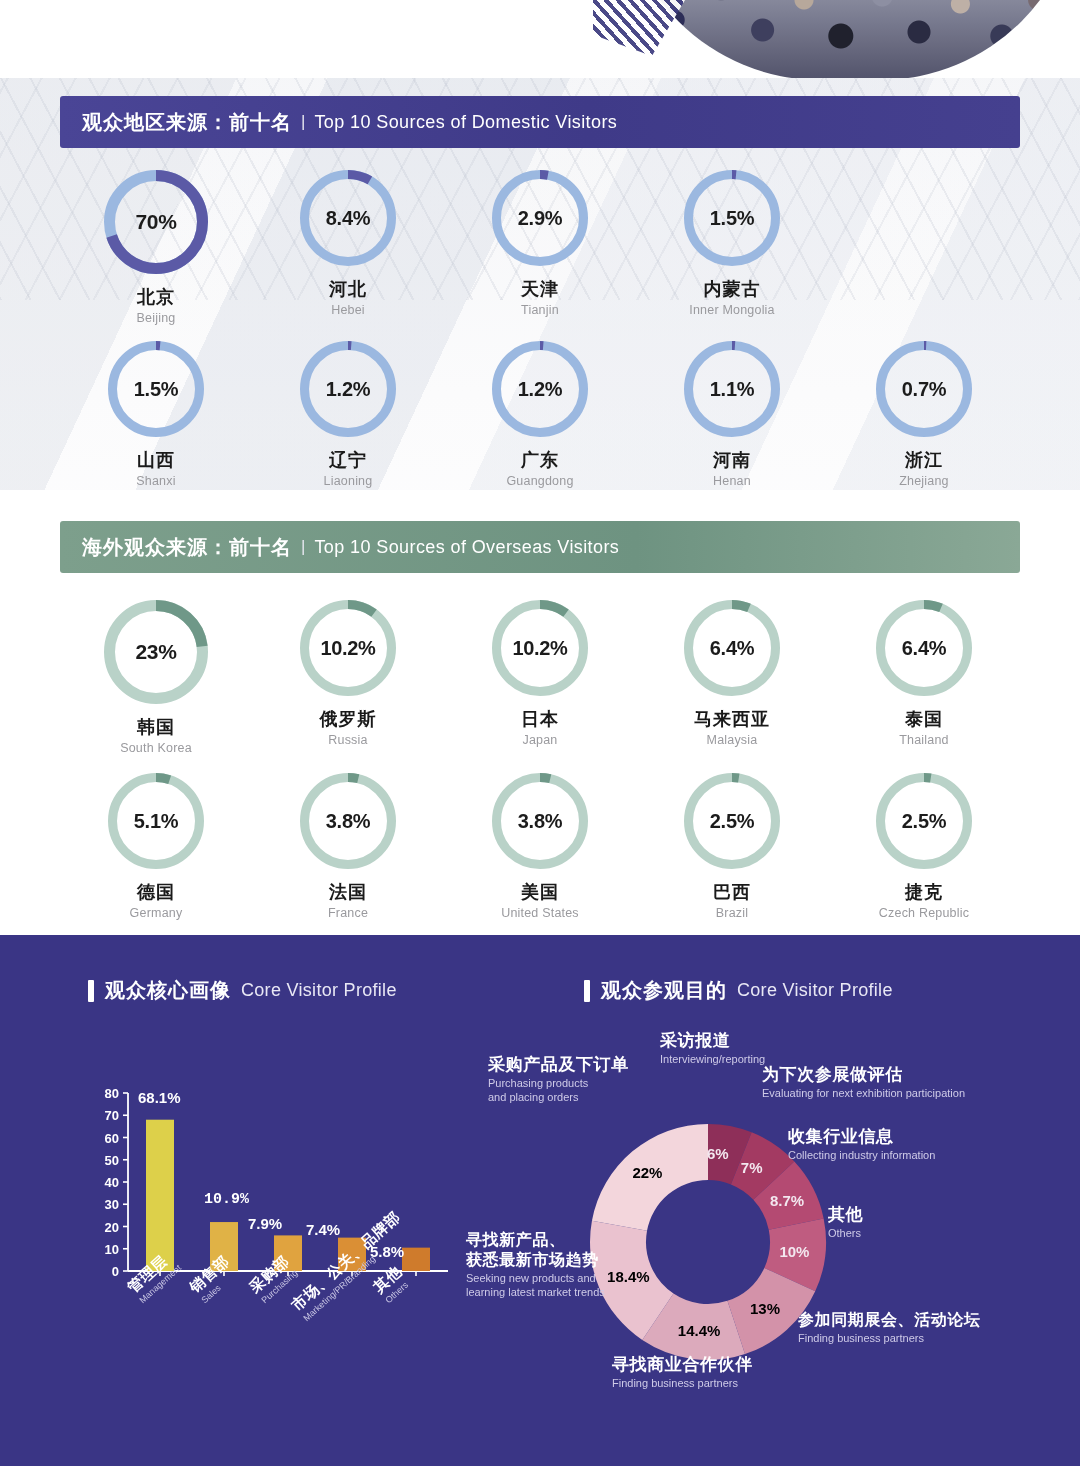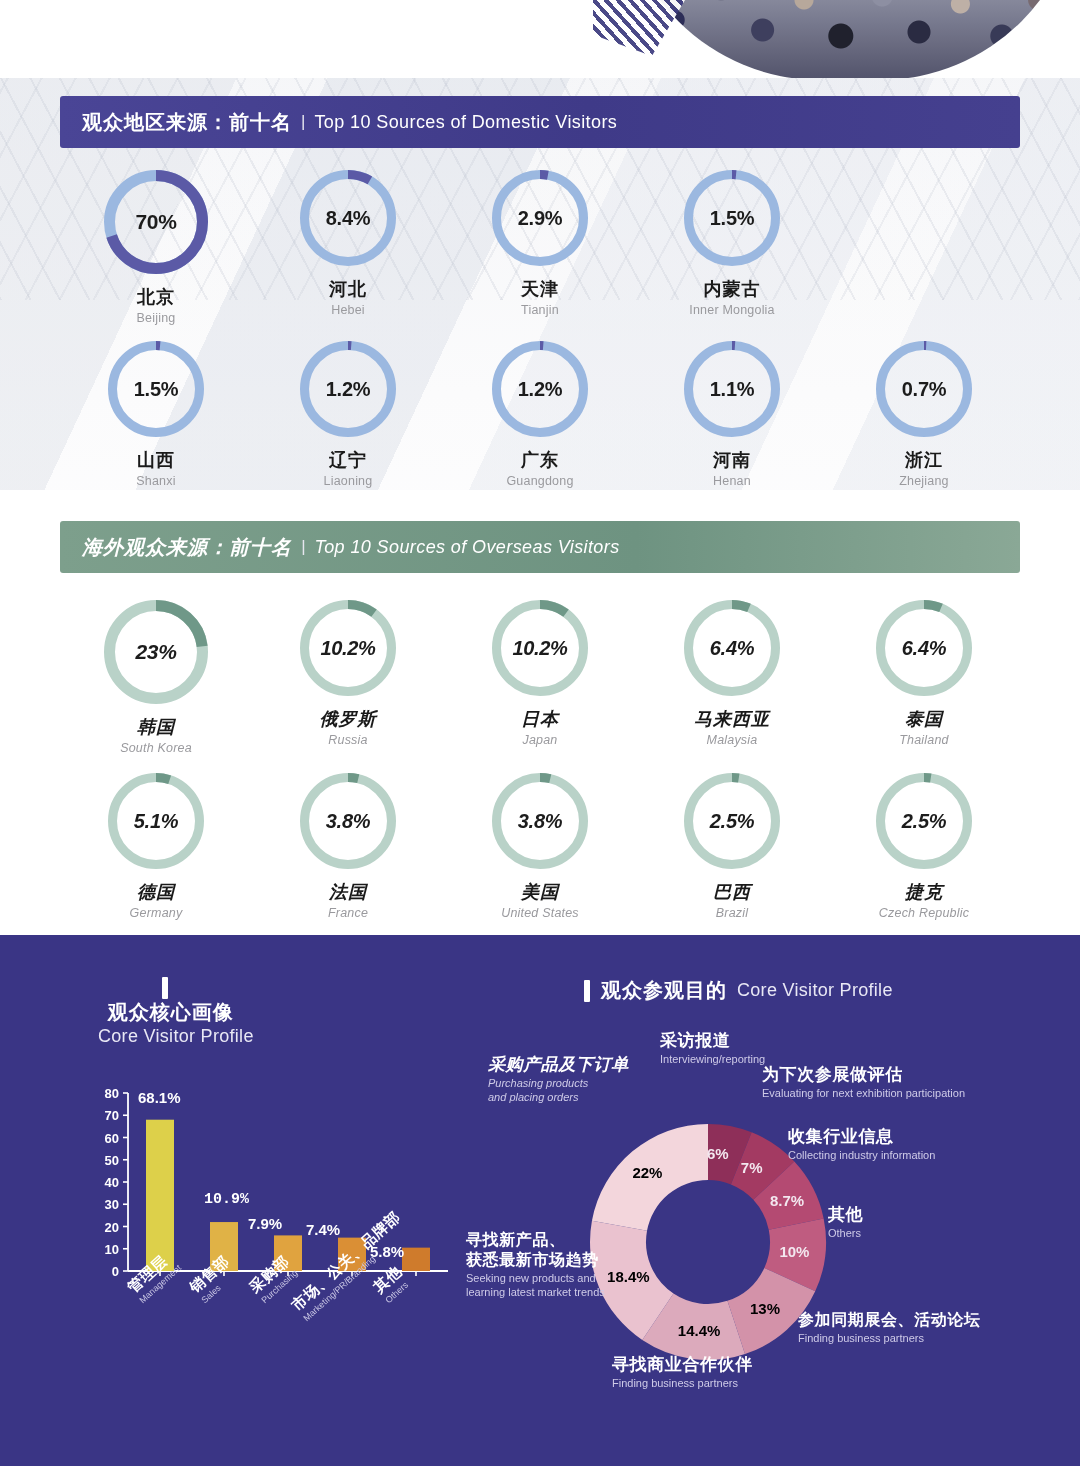--- a/index.html
+++ b/index.html
@@ -240,21 +240,21 @@
               <circle cx="48" cy="48" r="43.5" fill="none" stroke="#5b5aa6" stroke-width="9" stroke-dasharray="2.2 271.118560862312"></circle>
             </svg>
             <div class="donut-val">0.7%</div>
           </div>
           <div class="lbl-cn">浙江</div>
           <div class="lbl-en">Zhejiang</div>
         </div>
       </div>
   </div>
 
-  <div style="position:absolute; left:0; top:509px; width:1080px;font-style:italic;">
+  <div style="position:absolute; left:0; top:509px; width:1080px;">
     <div class="section-bar overseas">
       <span class="sb-cn">海外观众来源：前十名</span>
       <span class="sb-sep">|</span>
       <span class="sb-en">Top 10 Sources of Overseas Visitors</span>
     </div>
     <div class="donut-row" id="overseas-row-1" style="margin-top:27px;">
         <div class="donut-cell">
           <div class="donut-wrap big">
             <svg width="104" height="104" viewBox="0 0 104 104">
               <circle cx="52" cy="52" r="46.5" fill="none" stroke="#b9d2c8" stroke-width="11"></circle>
@@ -366,21 +366,21 @@
           <div class="lbl-cn">捷克</div>
           <div class="lbl-en">Czech Republic</div>
         </div>
       </div>
   </div>
 
 </div>
 
 <div class="panel">
 
-  <div class="panel-title" style="left:88px; top:42px;flex-direction:column;">
+  <div class="panel-title" style="left:88px; top:42px;">
     <span class="tick"></span>
     <span class="pt-cn">观众核心画像</span>
     <span class="pt-en">Core Visitor Profile</span>
   </div>
 
   <div class="panel-title" style="left:584px; top:42px;">
     <span class="tick"></span>
     <span class="pt-cn">观众参观目的</span>
     <span class="pt-en">Core Visitor Profile</span>
   </div>
@@ -486,17 +486,17 @@
       <span class="pc-en">Finding business partners</span>
     </div>
     <div class="pie-callout" style="left: 72px; top: 334px; text-align: left;">
       <span class="pc-cn">寻找商业合作伙伴</span>
       <span class="pc-en">Finding business partners</span>
     </div>
     <div class="pie-callout" style="left: -90px; top: 210px; text-align: left; margin-left: 16px;">
       <span class="pc-cn sm">寻找新产品、<br>获悉最新市场趋势</span>
       <span class="pc-en">Seeking new products and<br>learning latest market trends</span>
     </div>
-    <div class="pie-callout" style="left: -52px; top: 34px; text-align: left; font-style: italic;">
+    <div class="pie-callout" style="left: -52px; top: 34px; text-align: left;">
       <span class="pc-cn">采购产品及下订单</span>
       <span class="pc-en">Purchasing products<br>and placing orders</span>
     </div>
   </div>
 
 </body></html>

